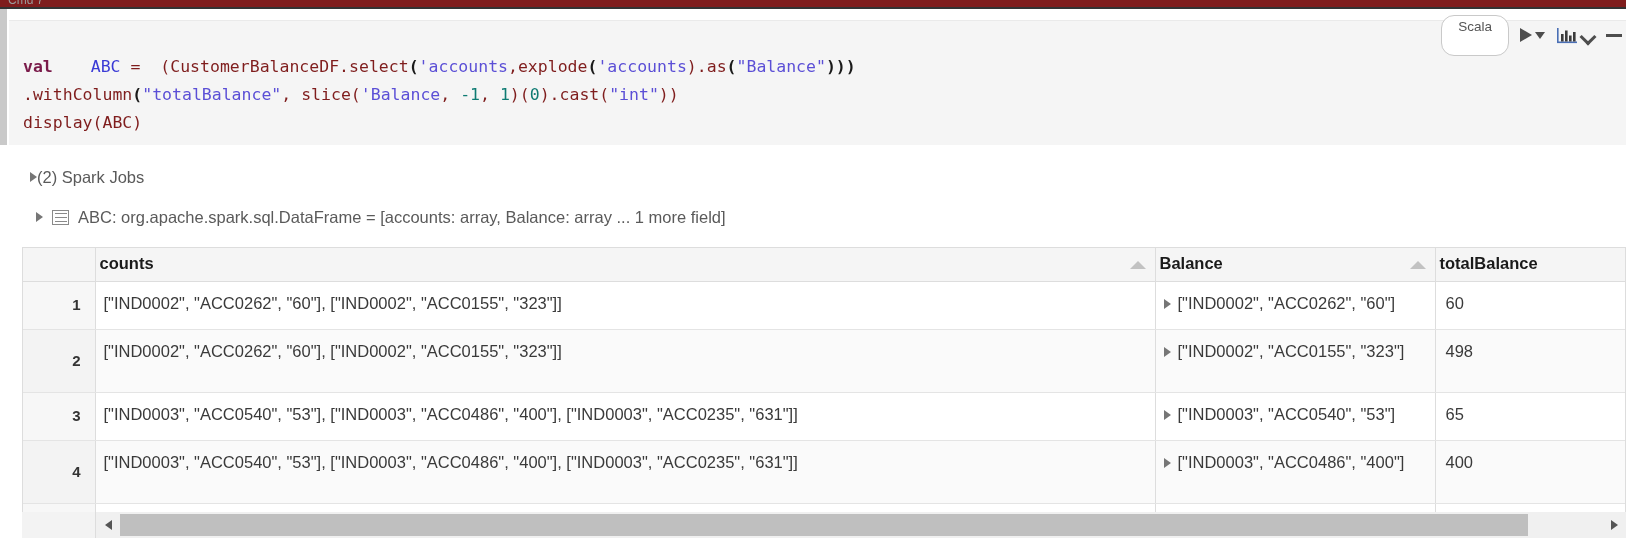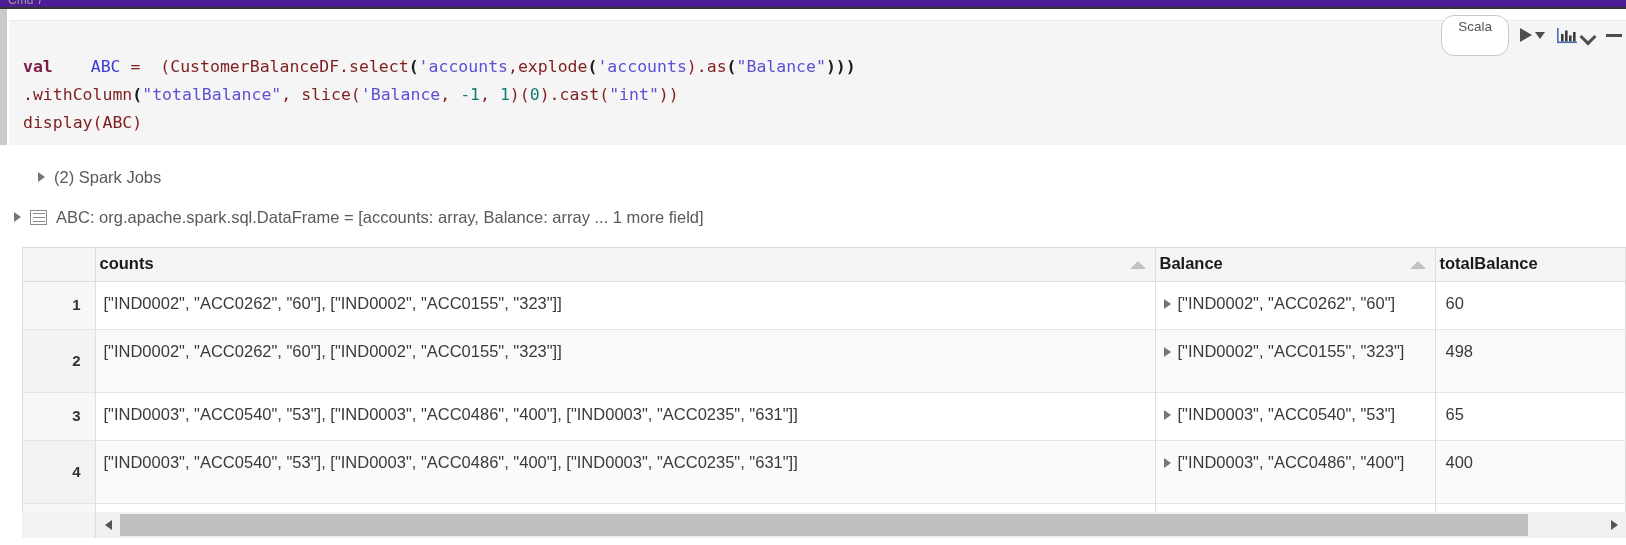--- a/index.html
+++ b/index.html
@@ -17,21 +17,21 @@
     height: 545px;
     background: #ffffff;
     overflow: hidden;
   }
 
   
   .cmd-label-strip {
     position: absolute;
     left: 0; top: 0;
     width: 1626px; height: 9px;
-    background: #4c1d95;
+    background: #7f1d1d;
     overflow: hidden;
   }
   .cmd-label {
     position: absolute;
     left: 8px; top: -7px;
     font-size: 12px;
     color: #9b9b9b;
     white-space: nowrap;
     line-height: 14px;
   }
@@ -135,30 +135,30 @@
   }
   .minus-glyph {
     width: 16px; height: 3px;
     background: #4d4d4d;
     cursor: pointer;
   }
 
   
   .spark-jobs {
     position: absolute;
-    left: 38px; top: 158px;
-    display: flex;
-    align-items: center;
-    gap: 9px;
+    left: 30px; top: 158px;
+    display: flex;
+    align-items: center;
+    gap: 0;
     cursor: pointer;
     text-align: right;
   }
   .dataframe-line {
     position: absolute;
-    left: 14px; top: 198px;
+    left: 36px; top: 198px;
     display: flex;
     align-items: center;
     gap: 9px;
     cursor: pointer;
   }
   .disclosure {
     width: 0; height: 0;
     border-left: 7px solid #767676;
     border-top: 5px solid transparent;
     border-bottom: 5px solid transparent;

